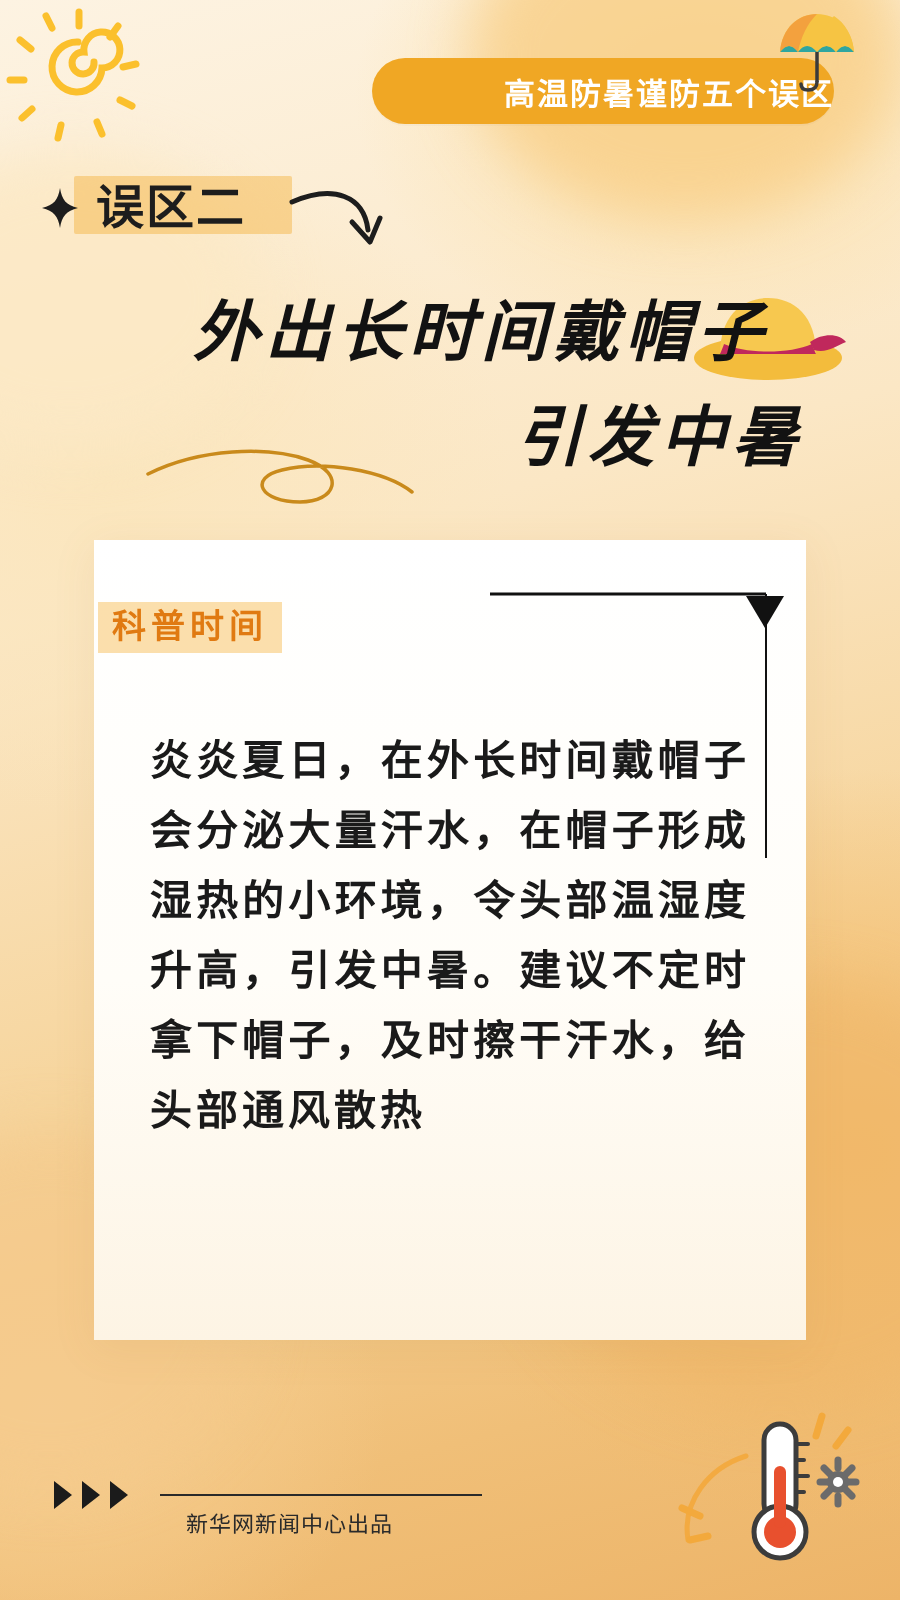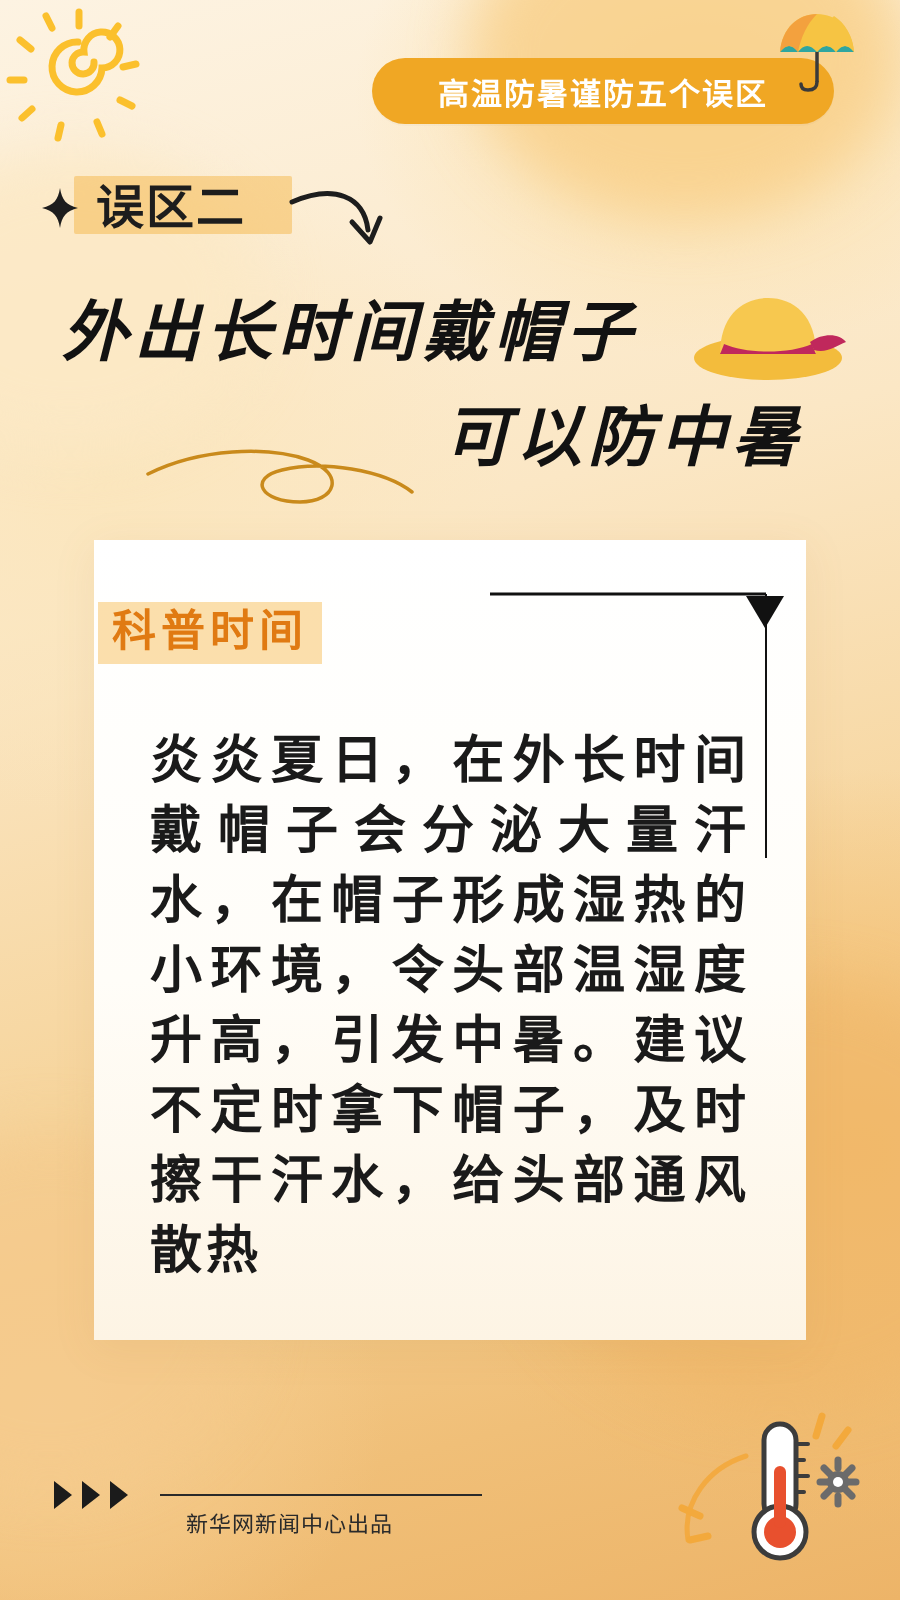--- a/index.html
+++ b/index.html
@@ -44,21 +44,21 @@
   .header-pill {
     position: absolute;
     left: 372px;
     top: 58px;
     width: 462px;
     height: 66px;
     background: #f0a724;
     border-radius: 34px;
     display: flex;
     align-items: center;
-    justify-content: center;
+    justify-content: flex-end;
     box-shadow: 0 2px 0 rgba(0,0,0,0.02);
   }
   .header-pill .txt {
     color: #ffffff;
     font-size: 31px;
     font-weight: bold;
     letter-spacing: 2px;
     font-family: "Liberation Sans", "DejaVu Sans", sans-serif;
     white-space: nowrap;
   }
@@ -121,20 +121,21 @@
   }
   .title-l1 {
     font-size: 66px;
     font-weight: bold;
     color: #121212;
     letter-spacing: 6px;
     margin-left: 62px;
     font-family: "Liberation Serif", "DejaVu Serif", serif;
     font-style: italic;
     line-height: 1.25;
+    text-align: center;
   }
   .title-l2 {
     font-size: 66px;
     font-weight: bold;
     color: #121212;
     letter-spacing: 6px;
     text-align: right;
     margin-right: 96px;
     margin-top: 22px;
     font-family: "Liberation Serif", "DejaVu Serif", serif;
@@ -167,40 +168,40 @@
     box-shadow: 0 8px 40px rgba(180,130,60,0.10);
   }
   .kepu-tag {
     position: absolute;
     left: 98px;
     top: 602px;
     padding: 6px 14px 8px 14px;
     background: rgba(245,178,60,0.42);
   }
   .kepu-tag .txt {
-    font-size: 44px;
+    font-size: 34px;
     font-weight: bold;
     color: #e07a12;
     letter-spacing: 5px;
     font-family: "Liberation Serif", "DejaVu Serif", serif;
     line-height: 1.1;
   }
   .bracket {
     position: absolute;
     left: 488px;
     top: 586px;
     width: 296px;
     height: 282px;
   }
   .body-text {
     position: absolute;
     left: 150px;
     top: 726px;
     width: 600px;
-    font-size: 52px;
+    font-size: 42px;
     line-height: 70px;
     letter-spacing: 4px;
     color: #1a1a1a;
     font-family: "Liberation Serif", "DejaVu Serif", serif;
     text-align: justify;
     font-weight: bold;
   }
 
   
   .footer {
@@ -296,21 +297,21 @@
 
   <svg class="hat" viewBox="0 0 160 100">
     <ellipse cx="78" cy="74" rx="74" ry="22" fill="#f3bc3c"></ellipse>
     <path d="M30 70 C30 32 52 14 78 14 C104 14 126 32 126 70 Z" fill="#f7c84f"></path>
     <path d="M34 60 C56 70 100 70 122 60 C124 66 126 70 126 70 L30 70 C30 70 32 66 34 60Z" fill="#c0285c"></path>
     <path d="M120 58 C134 48 150 50 156 58 C146 62 136 70 124 66 Z" fill="#c0285c"></path>
   </svg>
 
   <div class="title-block">
     <div class="title-l1">外出长时间戴帽子</div>
-    <div class="title-l2">可以防中暑</div>
+    <div class="title-l2">引发中暑</div>
   </div>
 
   <svg class="squiggle" viewBox="0 0 280 90">
     <path d="M8 34 C60 8 128 6 168 20 C206 34 196 62 160 62 C120 62 108 38 142 30 C182 20 244 30 272 52" stroke="#c98a1b" stroke-width="3.5" fill="none" stroke-linecap="round"></path>
   </svg>
 
   <div class="card"></div>
 
   <div class="kepu-tag">
     <span class="txt">科普时间</span>

